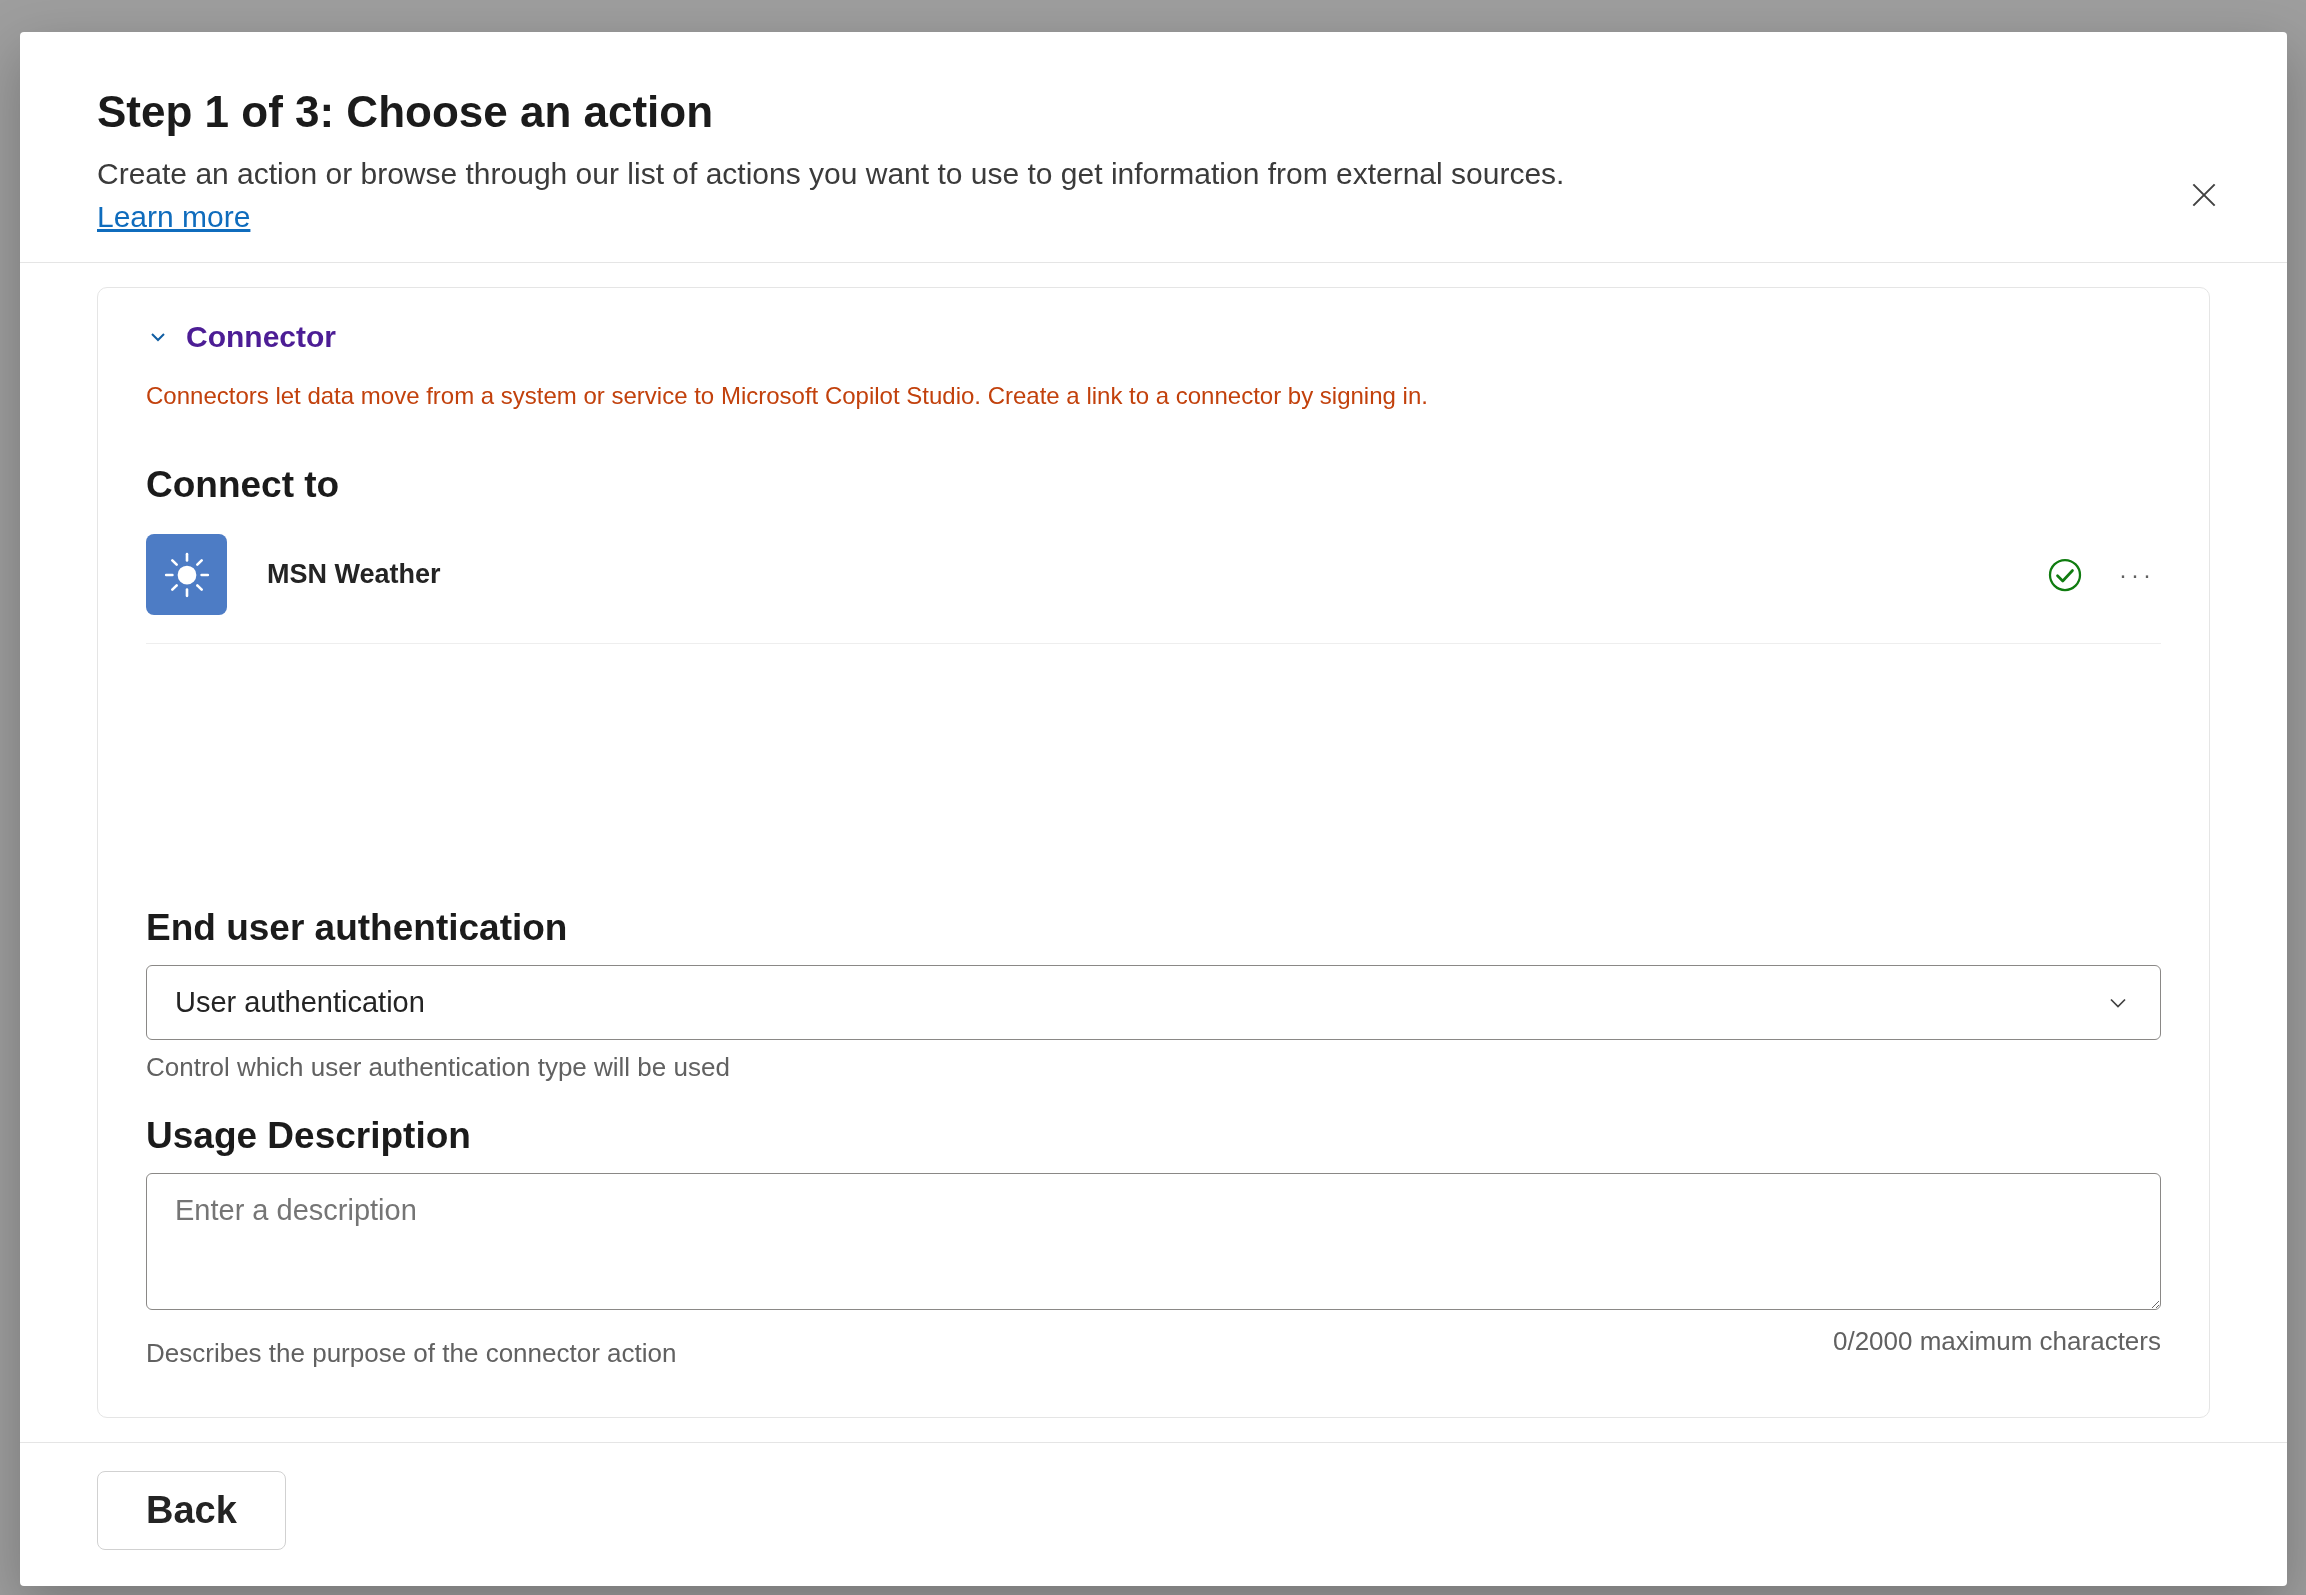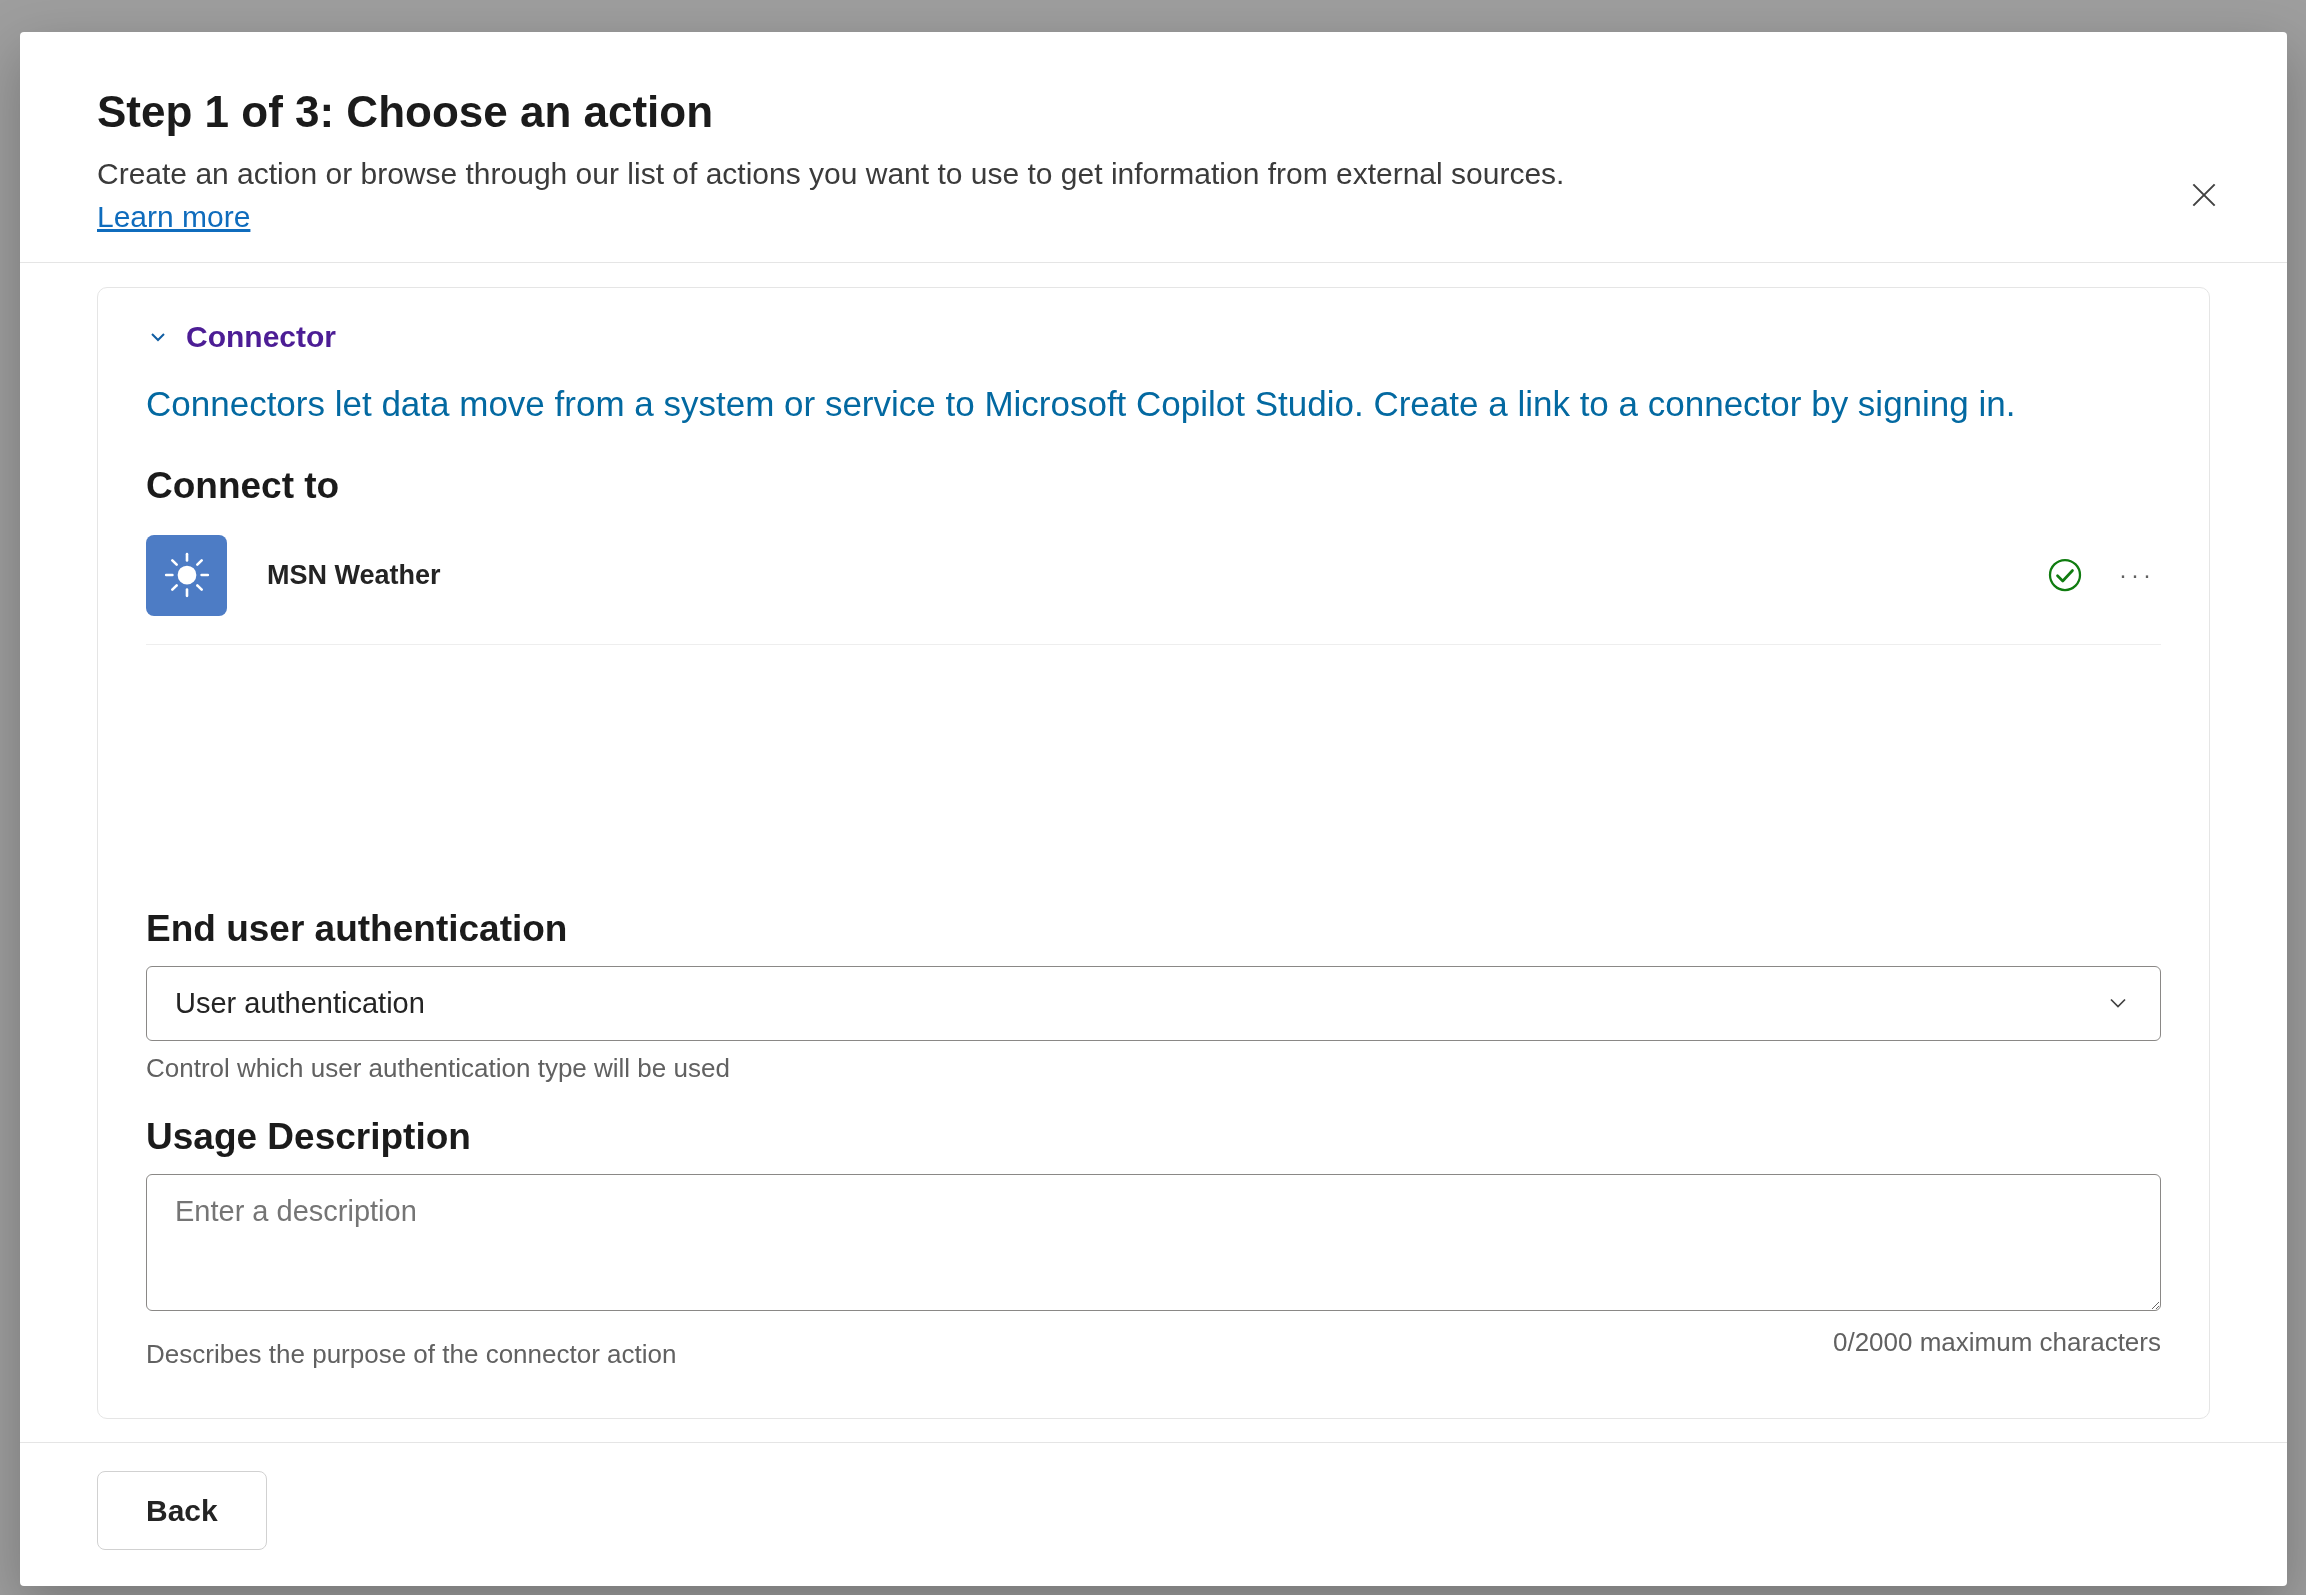--- a/index.html
+++ b/index.html
@@ -94,23 +94,23 @@
       stroke: #115ea3;
       stroke-width: 2;
       fill: none;
     }
     .section-title {
       font-size: 30px;
       font-weight: 600;
       color: #4c1d95;
     }
     .section-desc {
-      font-size: 35px;
-      color: #0369a1;
-      margin-bottom: 34px;
+      font-size: 24px;
+      color: #c2410c;
+      margin-bottom: 50px;
       line-height: 1.5;
     }
     .field-label {
       font-size: 37px;
       font-weight: 700;
       color: #1b1b1b;
       margin-bottom: 16px;
     }
     .connector-row {
       display: flex;
@@ -209,21 +209,21 @@
     }
     .modal-footer {
       border-top: 1px solid #e5e5e5;
       padding: 28px 77px 36px 77px;
       display: flex;
       align-items: center;
     }
     .btn {
       height: 79px;
       border-radius: 8px;
-      font-size: 30px;
+      font-size: 38px;
       font-weight: 600;
       cursor: pointer;
       padding: 0 48px;
       border: 1px solid #d1d1d1;
       background: #ffffff;
       color: #242424;
       font-family: inherit;
     }
     .btn-primary {
       background: #4a7bb5;

